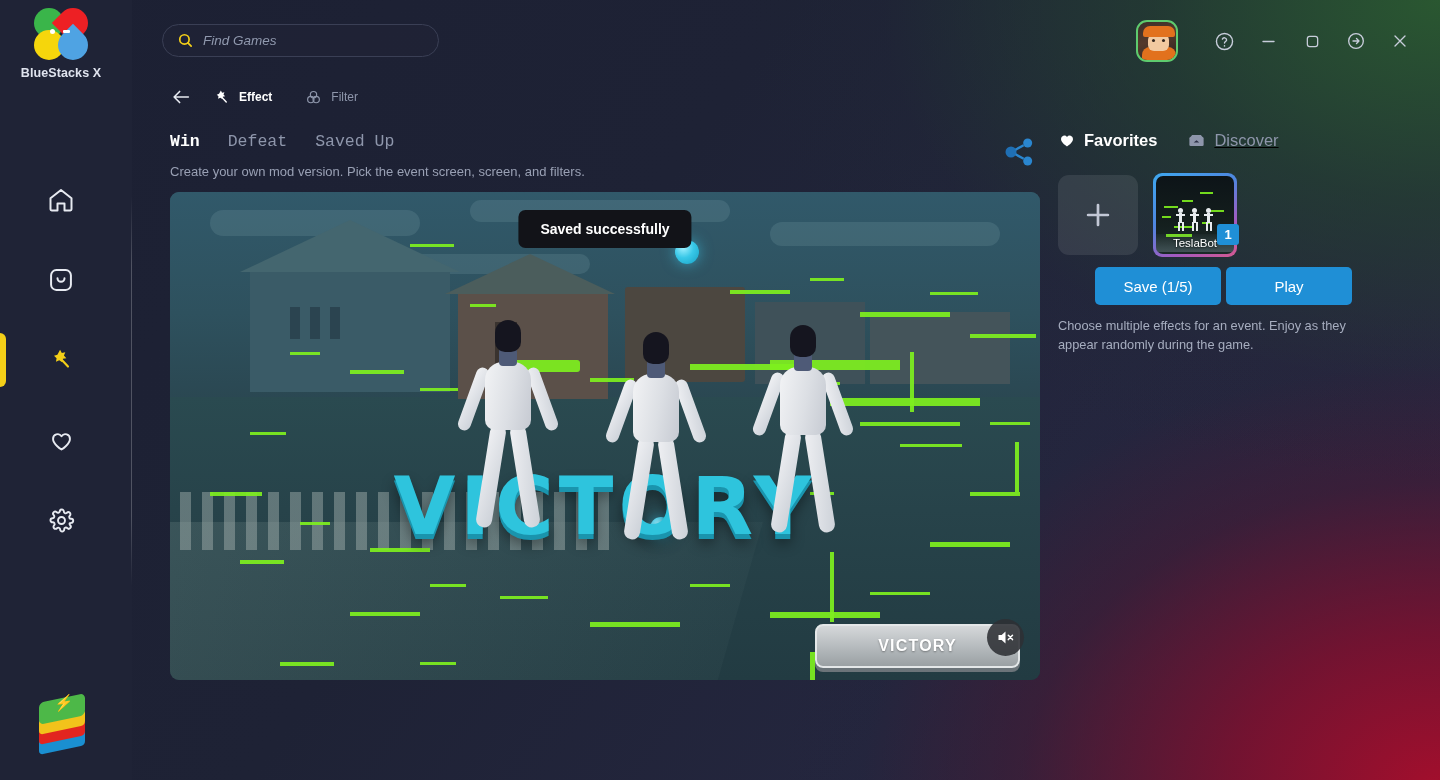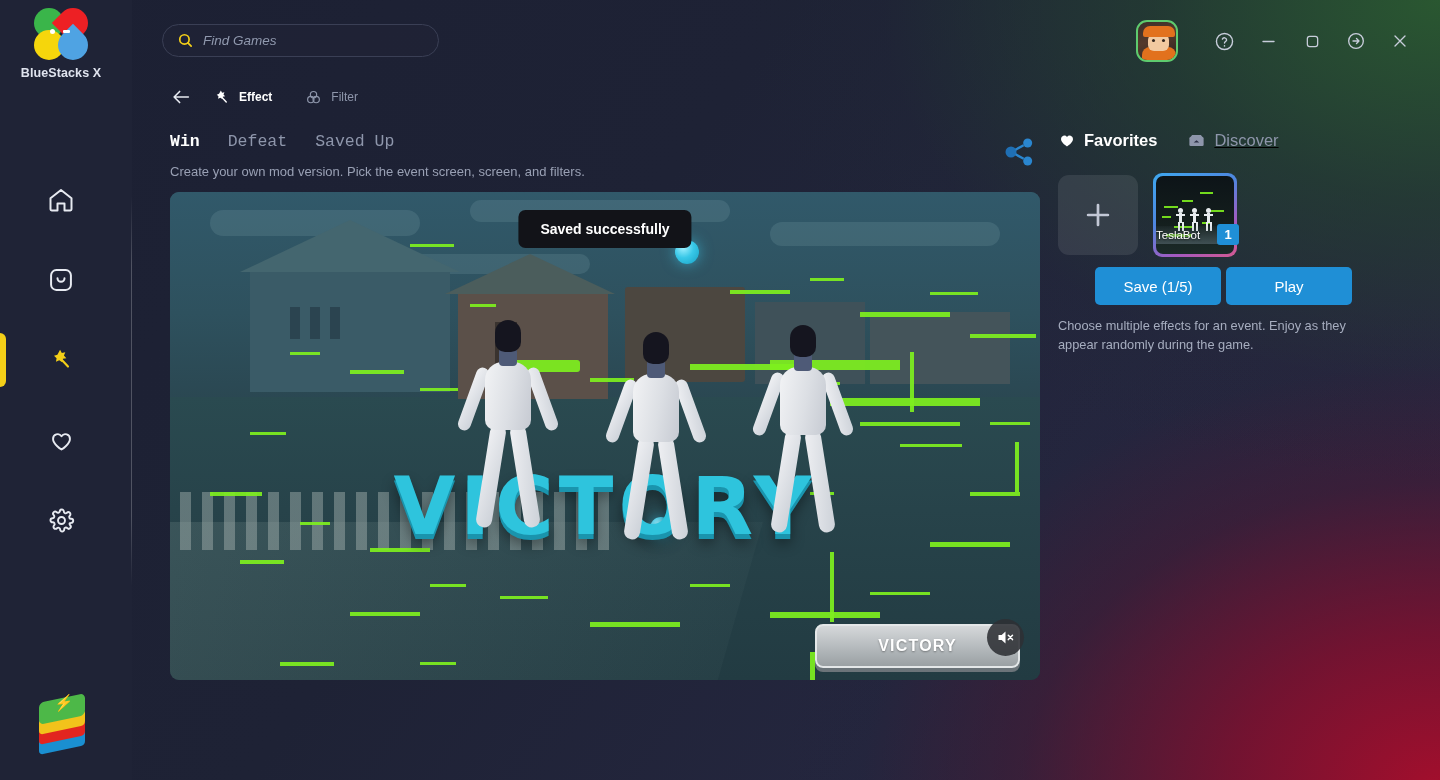--- a/index.html
+++ b/index.html
@@ -238,25 +238,26 @@
     background: linear-gradient(180deg, #0d1418 0%, #131d1c 55%, #1b2a28 100%);
   }
   .tb-fig { position: absolute; bottom: 24px; width: 9px; height: 22px; }
   .tb-head { position: absolute; left: 2px; top: 0; width: 5px; height: 5px;
     background: #e8ecef; border-radius: 50%; }
   .tb-body { position: absolute; left: 3px; top: 5px; width: 3px; height: 10px; background: #e8ecef; }
   .tb-arm { position: absolute; top: 6px; width: 9px; height: 1.6px; background: #e8ecef; }
   .tb-leg { position: absolute; top: 14px; width: 1.6px; height: 9px; background: #e8ecef; }
   .tb-glitch { position: absolute; background: #7ef01e; opacity: 0.9; }
   .thumb-label {
-    position: absolute; left: 0; bottom: 10px; width: 100%;
+    position: absolute; left: 0; bottom: 2px; width: 100%;
     padding: 3px 0;
     font-size: 11.5px; color: #ffffff;
     background: linear-gradient(180deg, rgba(120,140,150,0.05), rgba(110,130,140,0.45));
     text-shadow: 0 1px 2px rgba(0,0,0,0.7);
+    text-align: center;
   }
   .thumb-badge {
     position: absolute; right: -2px; bottom: 12px;
     min-width: 22px; height: 21px; padding: 0 5px;
     background: #1f8fd6; color: #ffffff;
     font-size: 13px; font-weight: bold;
     border-radius: 3px;
     display: flex; align-items: center; justify-content: center;
   }
   .btn-row { position: absolute; left: 1071px; top: 267px; display: flex; gap: 5px; padding-left: 24px; }

